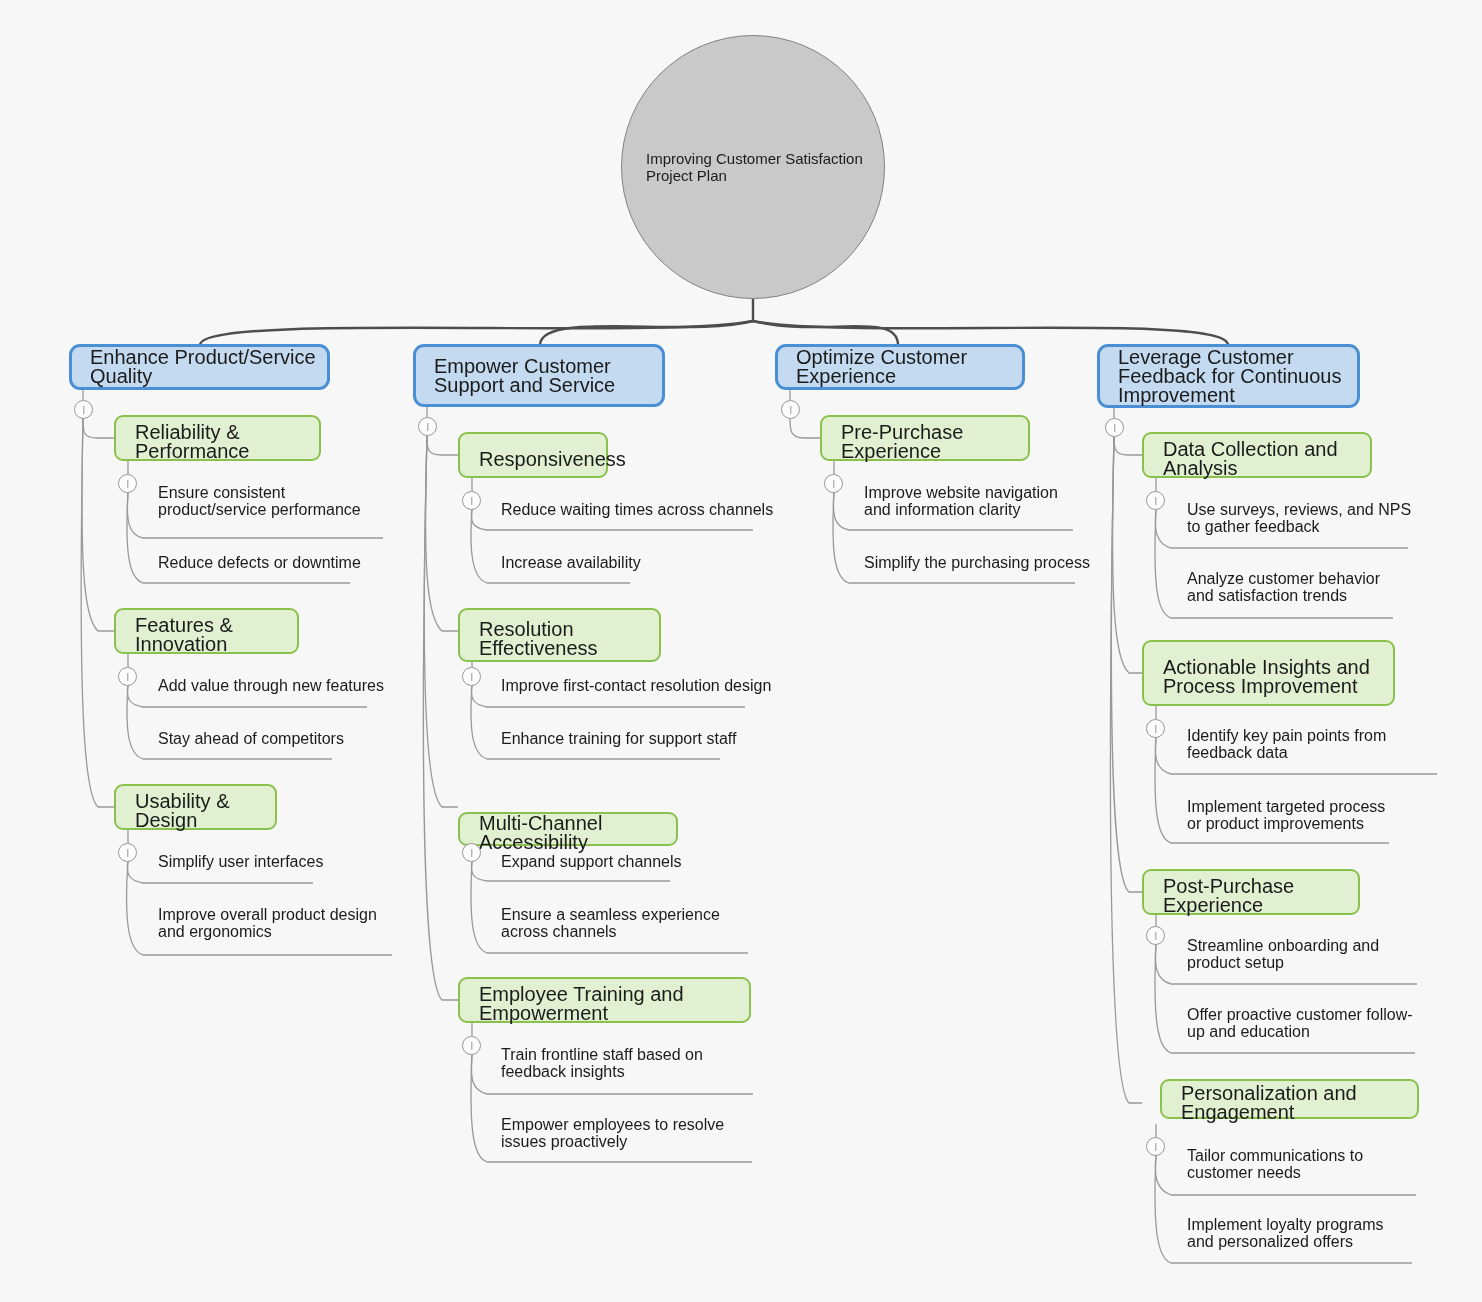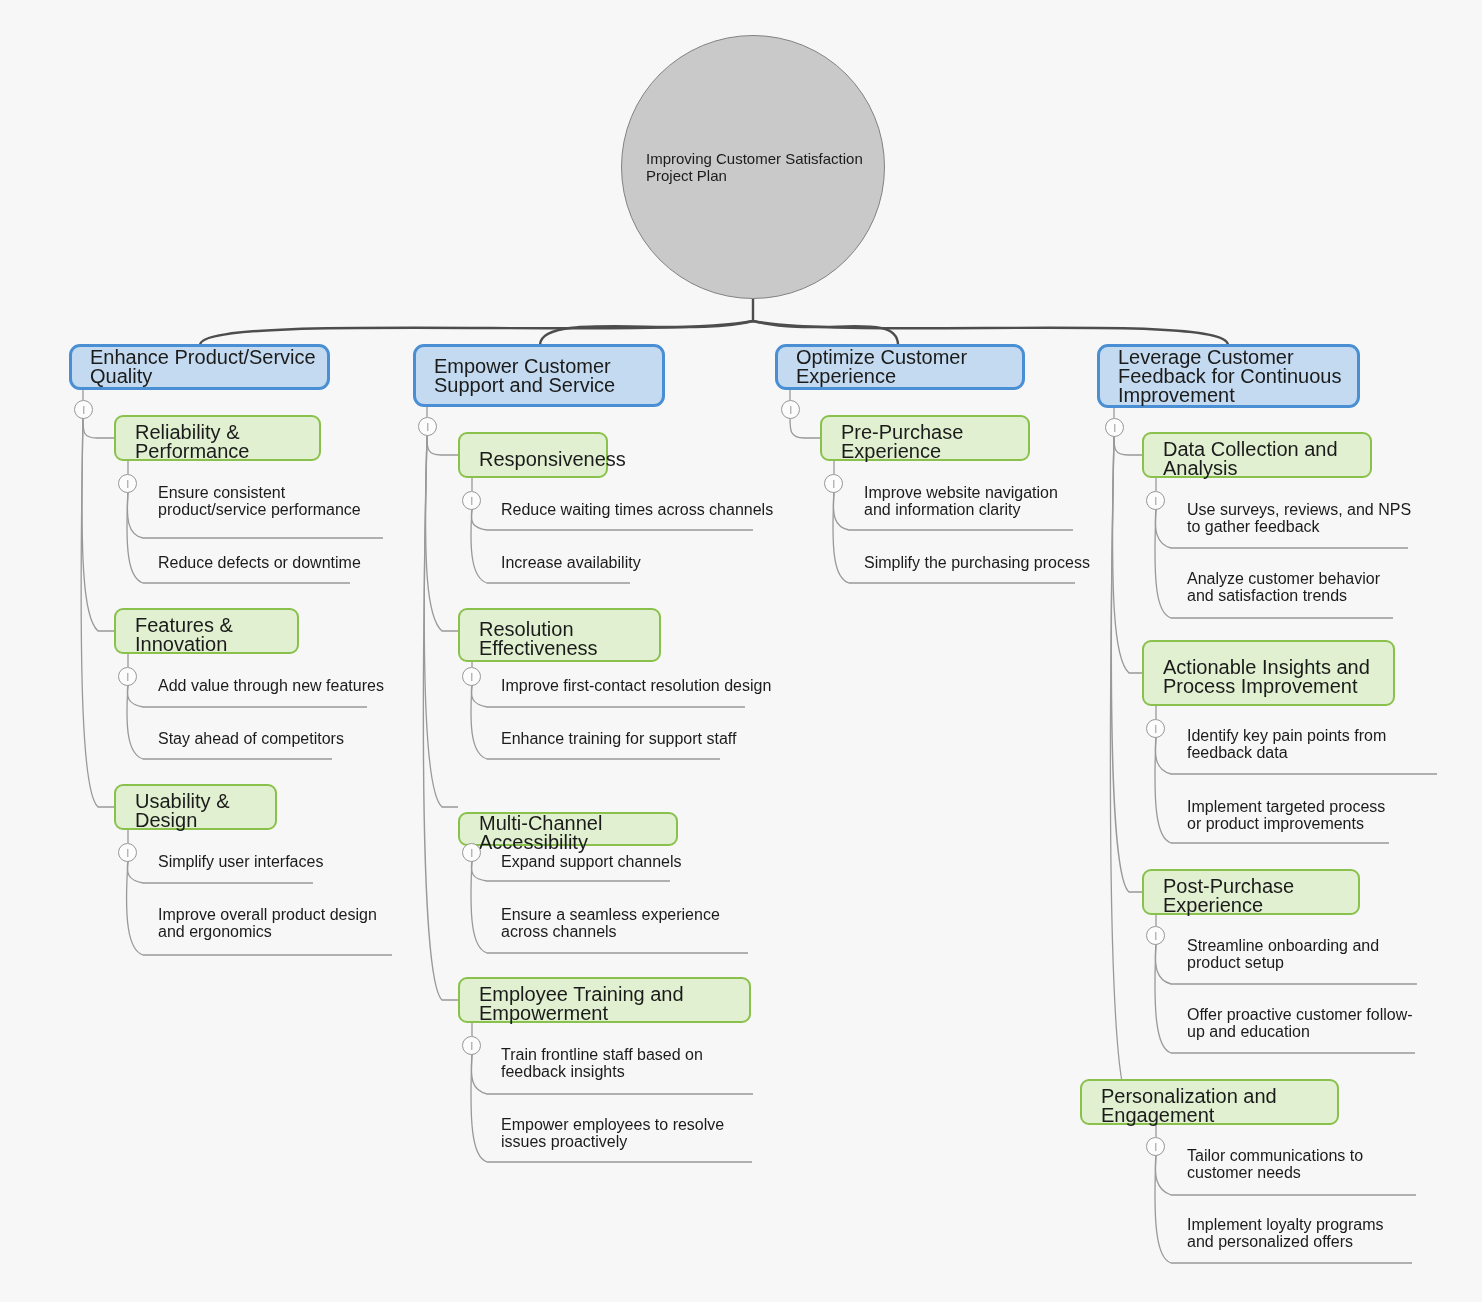--- a/index.html
+++ b/index.html
@@ -160,21 +160,21 @@
 
 <div class="node topic" style="left:1142px;top:432px;width:230px;height:46px">
     <span>Data Collection and Analysis</span>
   </div>
 <div class="node topic" style="left:1142px;top:640px;width:253px;height:66px">
     <span>Actionable Insights and Process Improvement</span>
   </div>
 <div class="node topic" style="left:1142px;top:869px;width:218px;height:46px">
     <span>Post-Purchase Experience</span>
   </div>
-<div class="node topic" style="left:1080px;top:1079px;width:259px;height:46px">
+<div class="node topic" style="left:1160px;top:1079px;width:259px;height:40px">
     <span>Personalization and Engagement</span>
   </div>
 
 <div class="leaf" style="left:158px;top:484px;width:238px"><span>Ensure consistent product/service performance</span></div>
 <div class="leaf" style="left:158px;top:554px"><span>Reduce defects or downtime</span></div>
 <div class="leaf" style="left:158px;top:677px"><span>Add value through new features</span></div>
 <div class="leaf" style="left:158px;top:730px"><span>Stay ahead of competitors</span></div>
 <div class="leaf" style="left:158px;top:853px"><span>Simplify user interfaces</span></div>
 <div class="leaf" style="left:158px;top:906px;width:242px"><span>Improve overall product design and ergonomics</span></div>
 

